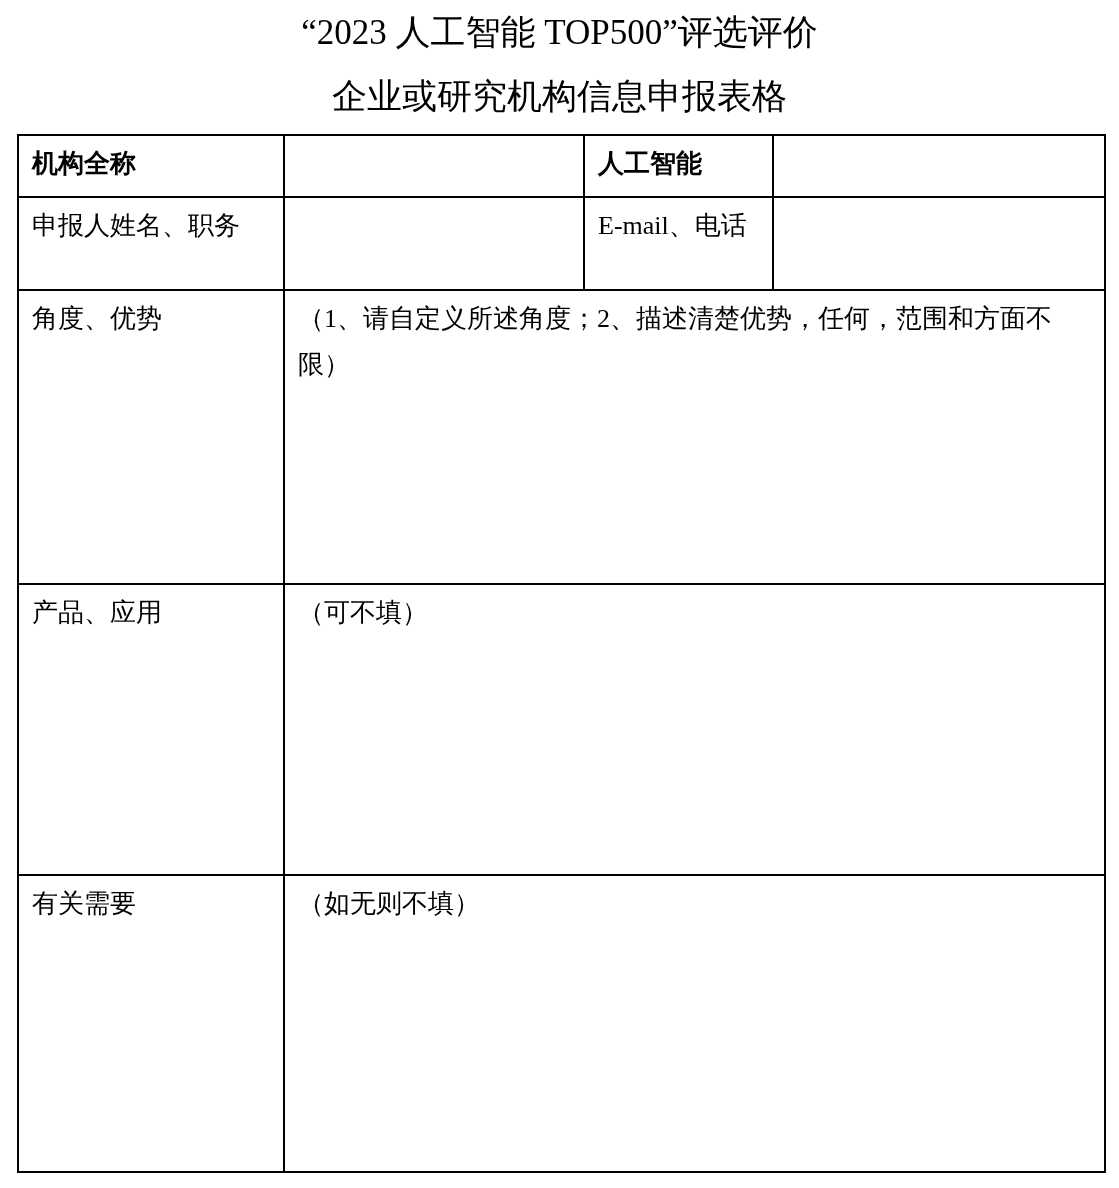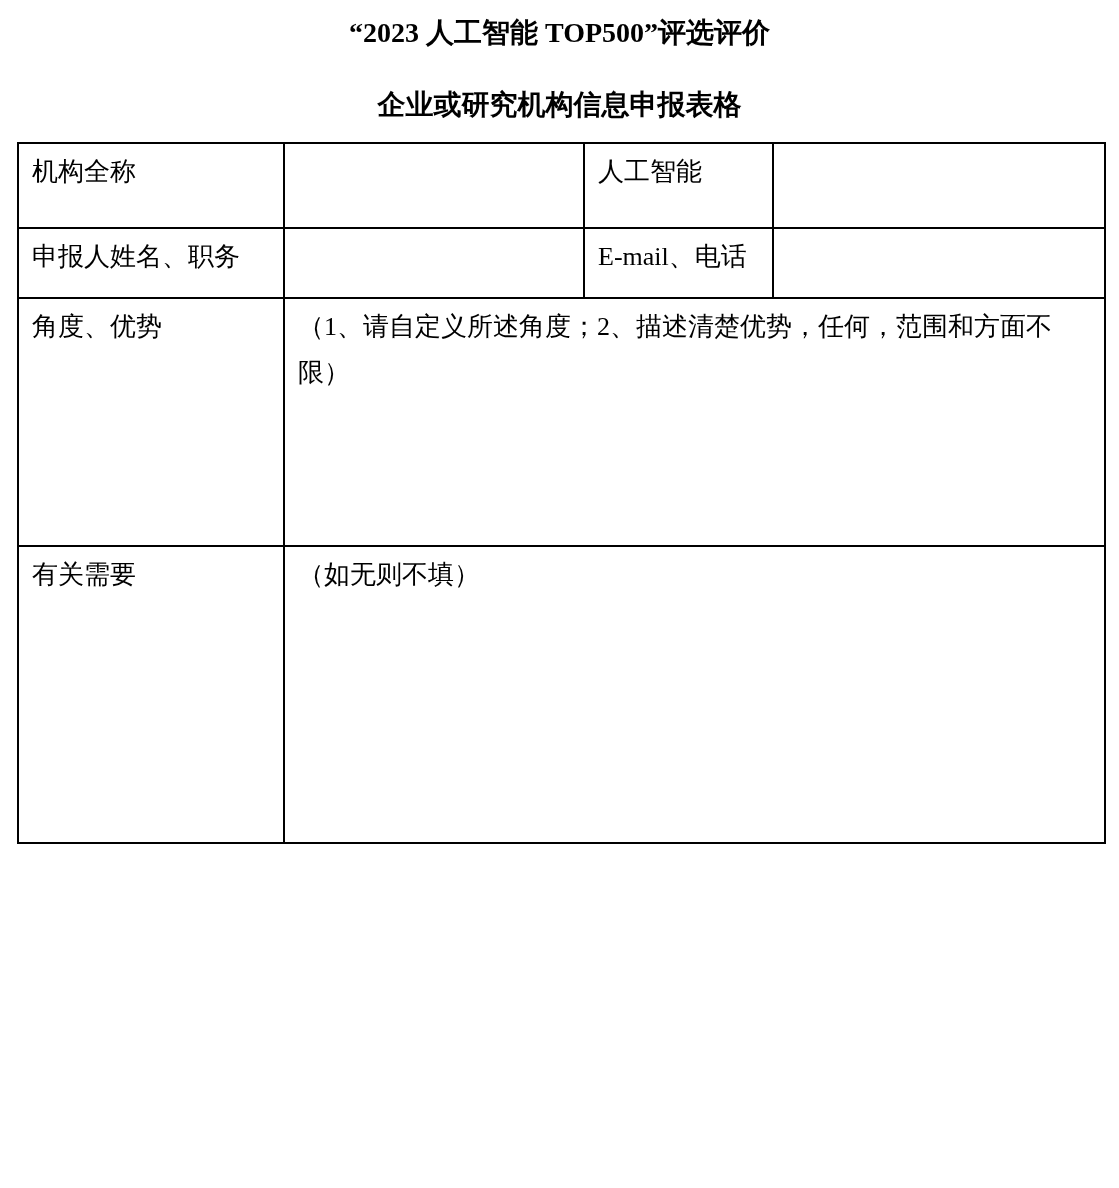--- a/index.html
+++ b/index.html
@@ -8,43 +8,43 @@
     position: relative;
     width: 1119px;
     height: 1188px;
     background: #ffffff;
     color: #000000;
     font-family: "Liberation Serif", "DejaVu Serif", serif;
     overflow: hidden;
   }
   .doc-title {
     text-align: center;
-    font-weight: bold;
-    font-size: 28px;
+    font-weight: normal;
+    font-size: 35px;
     line-height: 40px;
   }
   .doc-title.line1 { padding-top: 13px; }
-  .doc-title.line2 { margin-top: 32px; }
+  .doc-title.line2 { margin-top: 24px; }
   table.form-table {
     border-collapse: collapse;
     table-layout: fixed;
     margin: 17px 0 0 17px;
     width: 1087px;
   }
   table.form-table td {
     border: 2px solid #000000;
     vertical-align: top;
     font-size: 26px;
     line-height: 46px;
     padding: 5px 10px 0 13px;
   }
   td.content-cell { padding-left: 16px; padding-right: 14px; margin-top: 32px; }
-  tr.r1 { height: 85px; }
-  tr.r2 { height: 70px; }
-  tr.r3 { height: 248px; }
+  tr.r1 { height: 62px; font-weight: bold; }
+  tr.r2 { height: 93px; }
+  tr.r3 { height: 294px; }
   tr.r4 { height: 291px; }
   tr.r5 { height: 297px; border-radius: 23px; }
 </style>
 </head>
 <body>
 
 <div class="page">
 
   <div class="doc-title line1">“2023 人工智能 TOP500”评选评价</div>
 
@@ -71,20 +71,24 @@
       <td></td>
       <td>E-mail、电话</td>
       <td></td>
     </tr>
 
     <tr class="r3">
       <td>角度、优势</td>
       <td class="content-cell" colspan="3">（1、请自定义所述角度；2、描述清楚优势，任何，范围和方面不限）</td>
     </tr>
 
+    <tr class="r4">
+      <td>产品、应用</td>
+      <td class="content-cell" colspan="3">（可不填）</td>
+    </tr>
 
     <tr class="r5">
       <td>有关需要</td>
       <td class="content-cell" colspan="3">（如无则不填）</td>
     </tr>
   </tbody>
     </table>
 
 </div>
 

